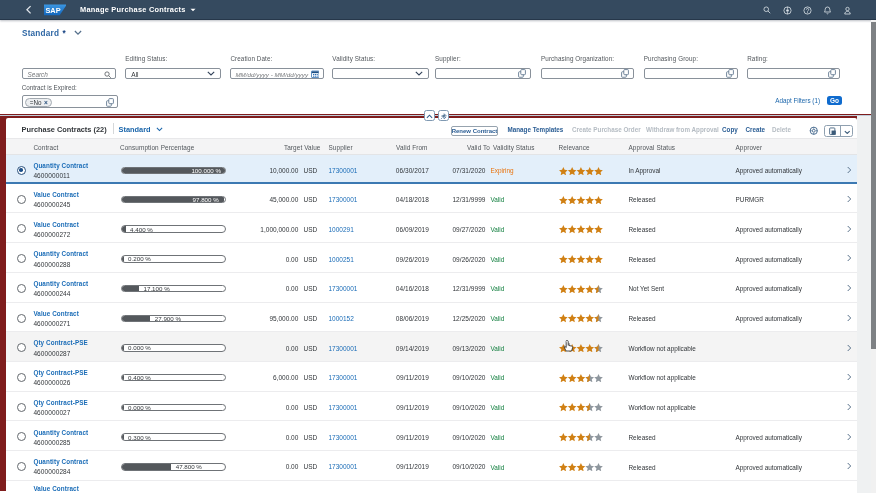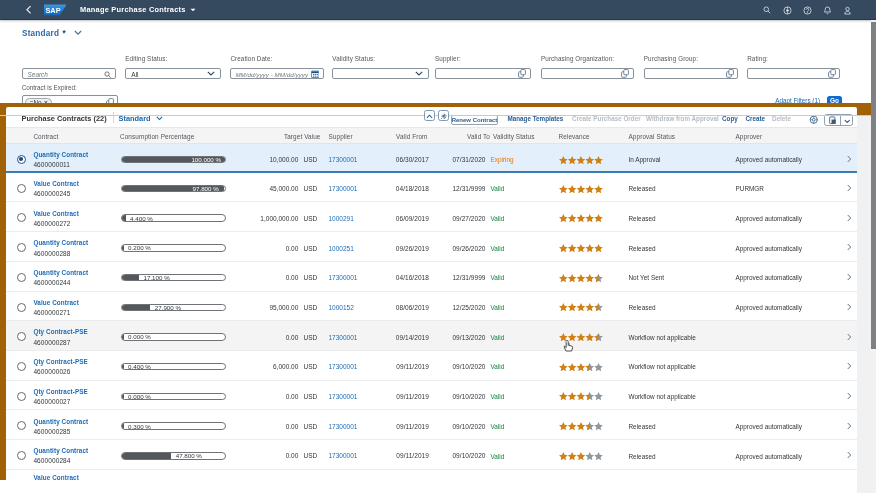--- a/index.html
+++ b/index.html
@@ -36,21 +36,21 @@
 #tokbox .fic { position:absolute; right:3.5px; top:1.7px; }
 #adapt { position:absolute; left:775.2px; top:76.5px; font-size:6.3px; color:#1b66ab; }
 #gobtn { position:absolute; left:826.9px; top:75px; width:15.3px; height:9.6px; background:#0f6bce; border-radius:2.5px; color:#fff; font-size:6.5px; font-weight:bold; text-align:center; line-height:9.6px; }
 
 
 #hline { position:absolute; left:0; top:115.2px; width:871px; height:1px; background:#bfcdd9; }
 .hbtn { position:absolute; top:110px; width:10.8px; height:10.8px; background:#fff; border:1px solid #7f99b2; border-radius:2.5px; }
 .hbtn svg { position:absolute; left:1.6px; top:1.6px; }
 
 
-#content { position:absolute; left:0; top:103px; width:871px; height:376.8px; background:#a16207; }
+#content { position:absolute; left:0; top:114px; width:871px; height:376.8px; background:#7f1d1d; }
 #card { position:absolute; left:6px; top:4.3px; width:850.5px; height:372.5px; background:#fff; border-radius:2px 2px 0 0; }
 
 
 #tbar { position:absolute; left:0; top:0; width:100%; height:20px; }
 #tTitle { position:absolute; left:15.6px; top:7px; font-size:7.4px; font-weight:bold; color:#32363a; }
 #tSep { position:absolute; left:106.5px; top:5px; width:1px; height:11px; background:#d5d8da; }
 #tVar { position:absolute; left:112.5px; top:7px; font-size:7.4px; font-weight:bold; color:#1b66ab; }
 #tVar svg { margin-left:5px; vertical-align:0.5px; }
 .tbtn { position:absolute; top:8px; font-size:6.3px; font-weight:bold; color:#2a5d94; white-space:nowrap; }
 .tbtn.dis { color:#b5bcc3; }

